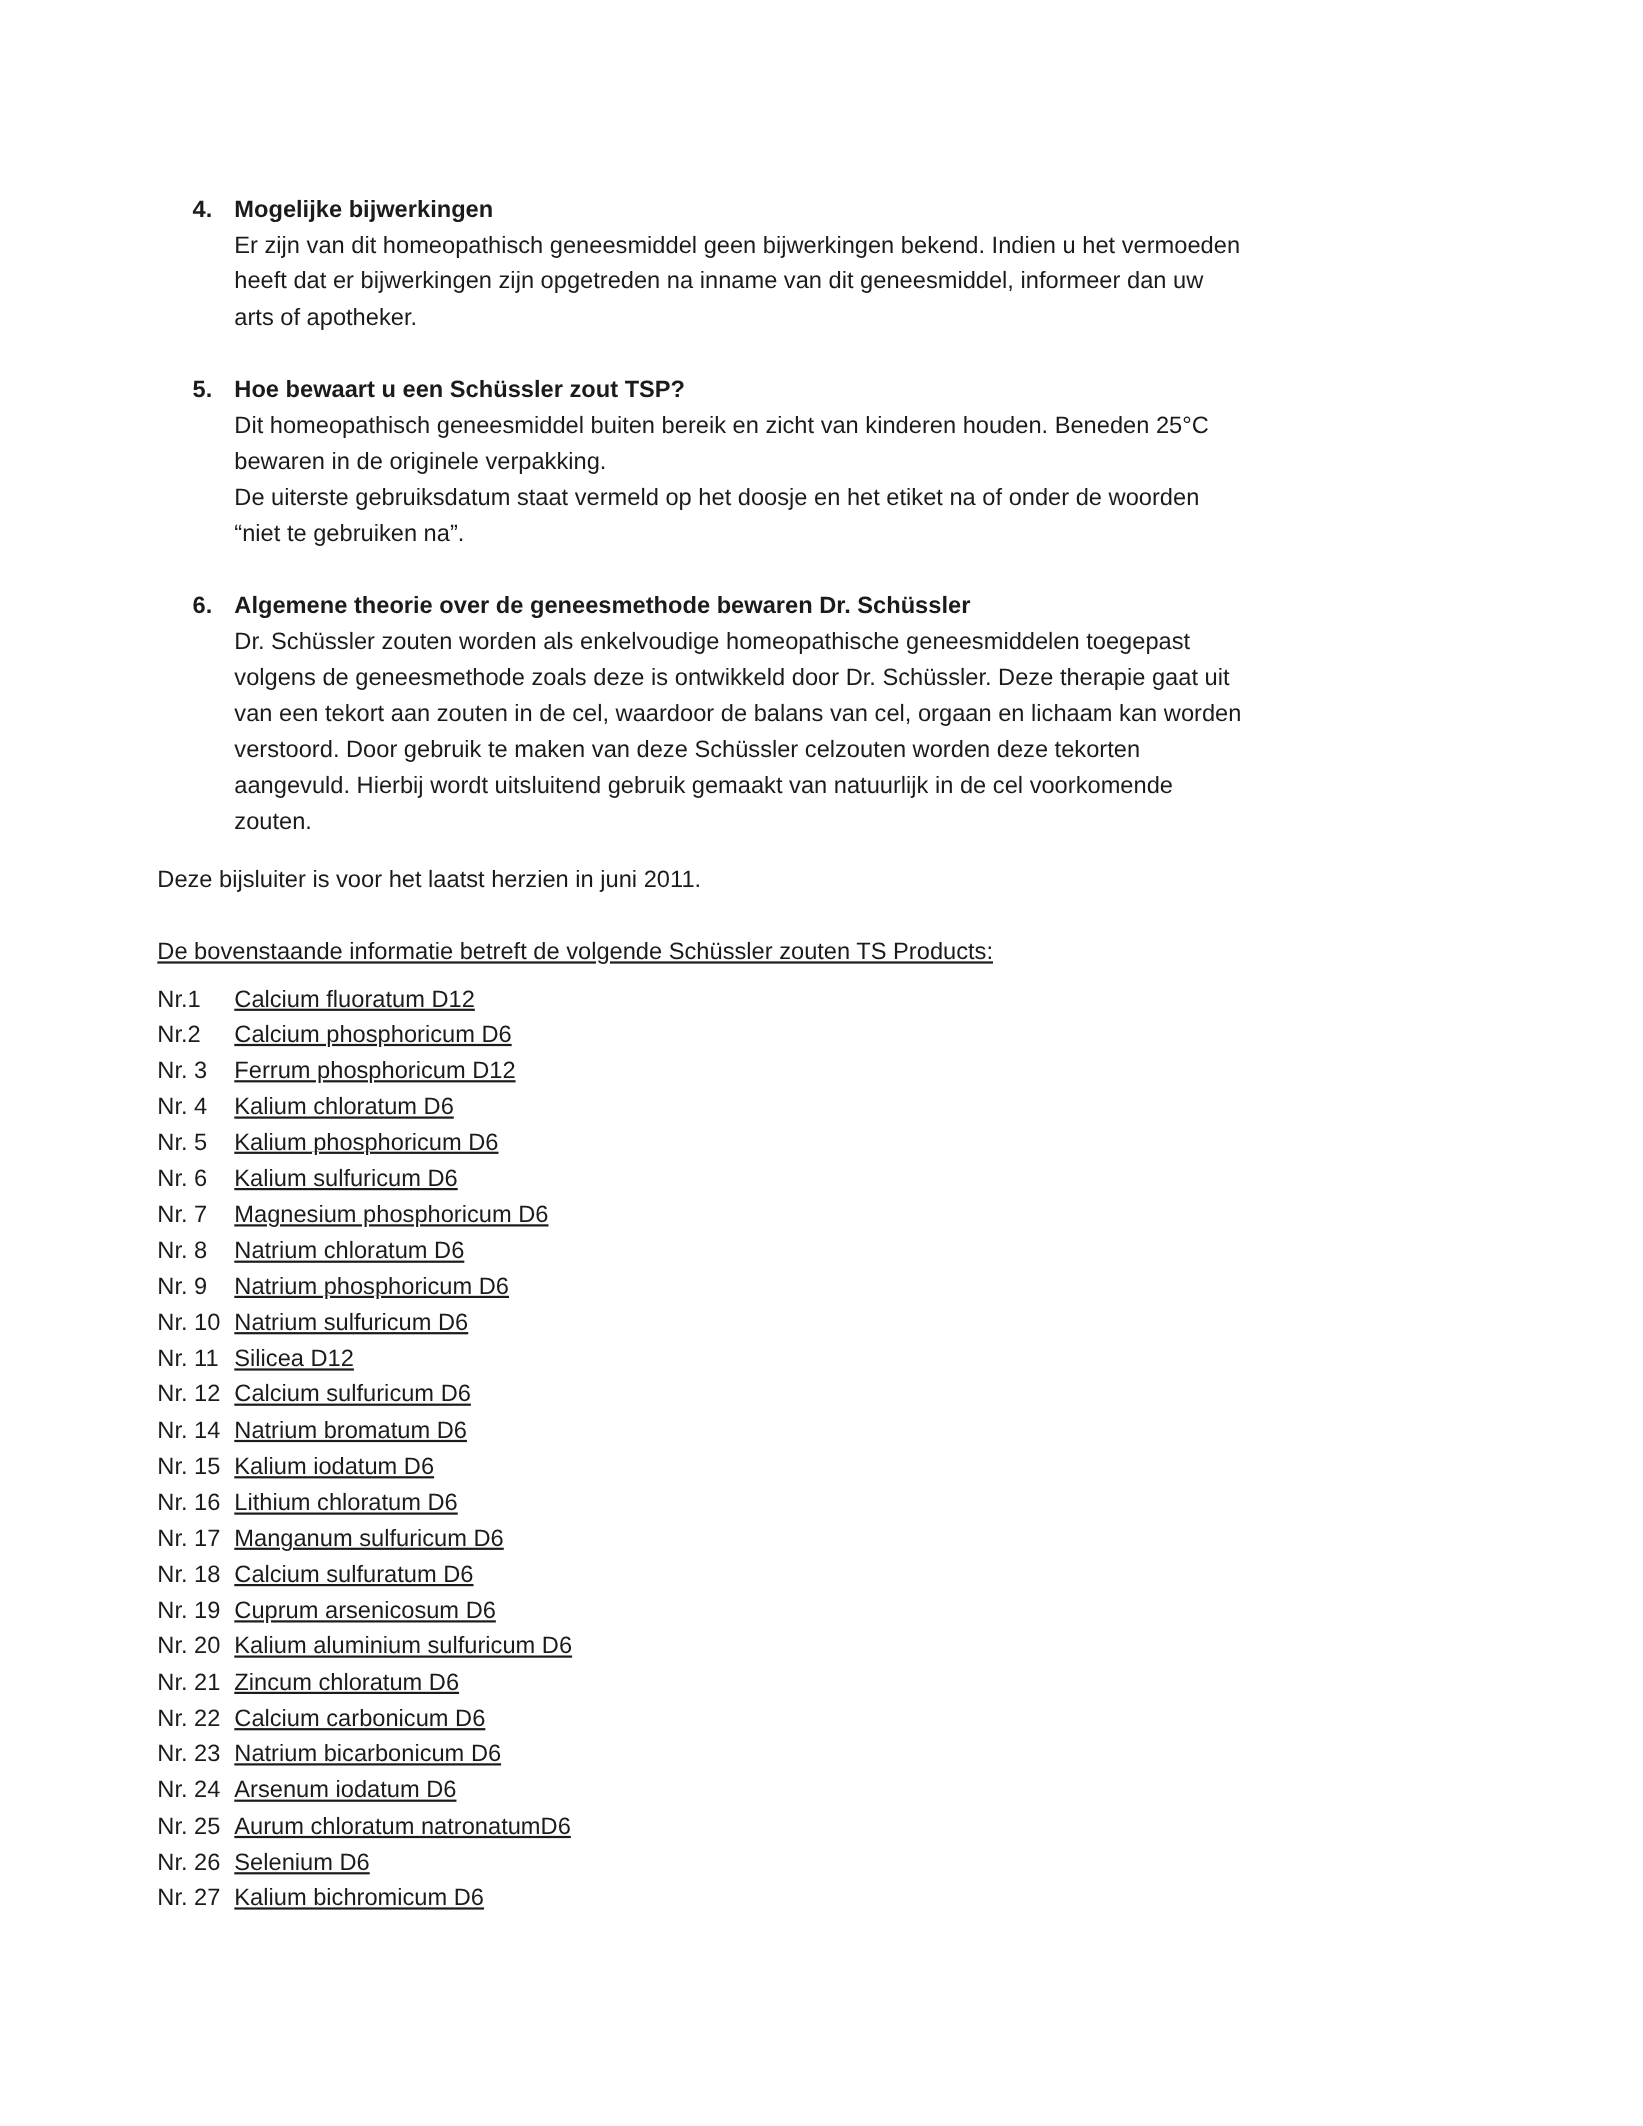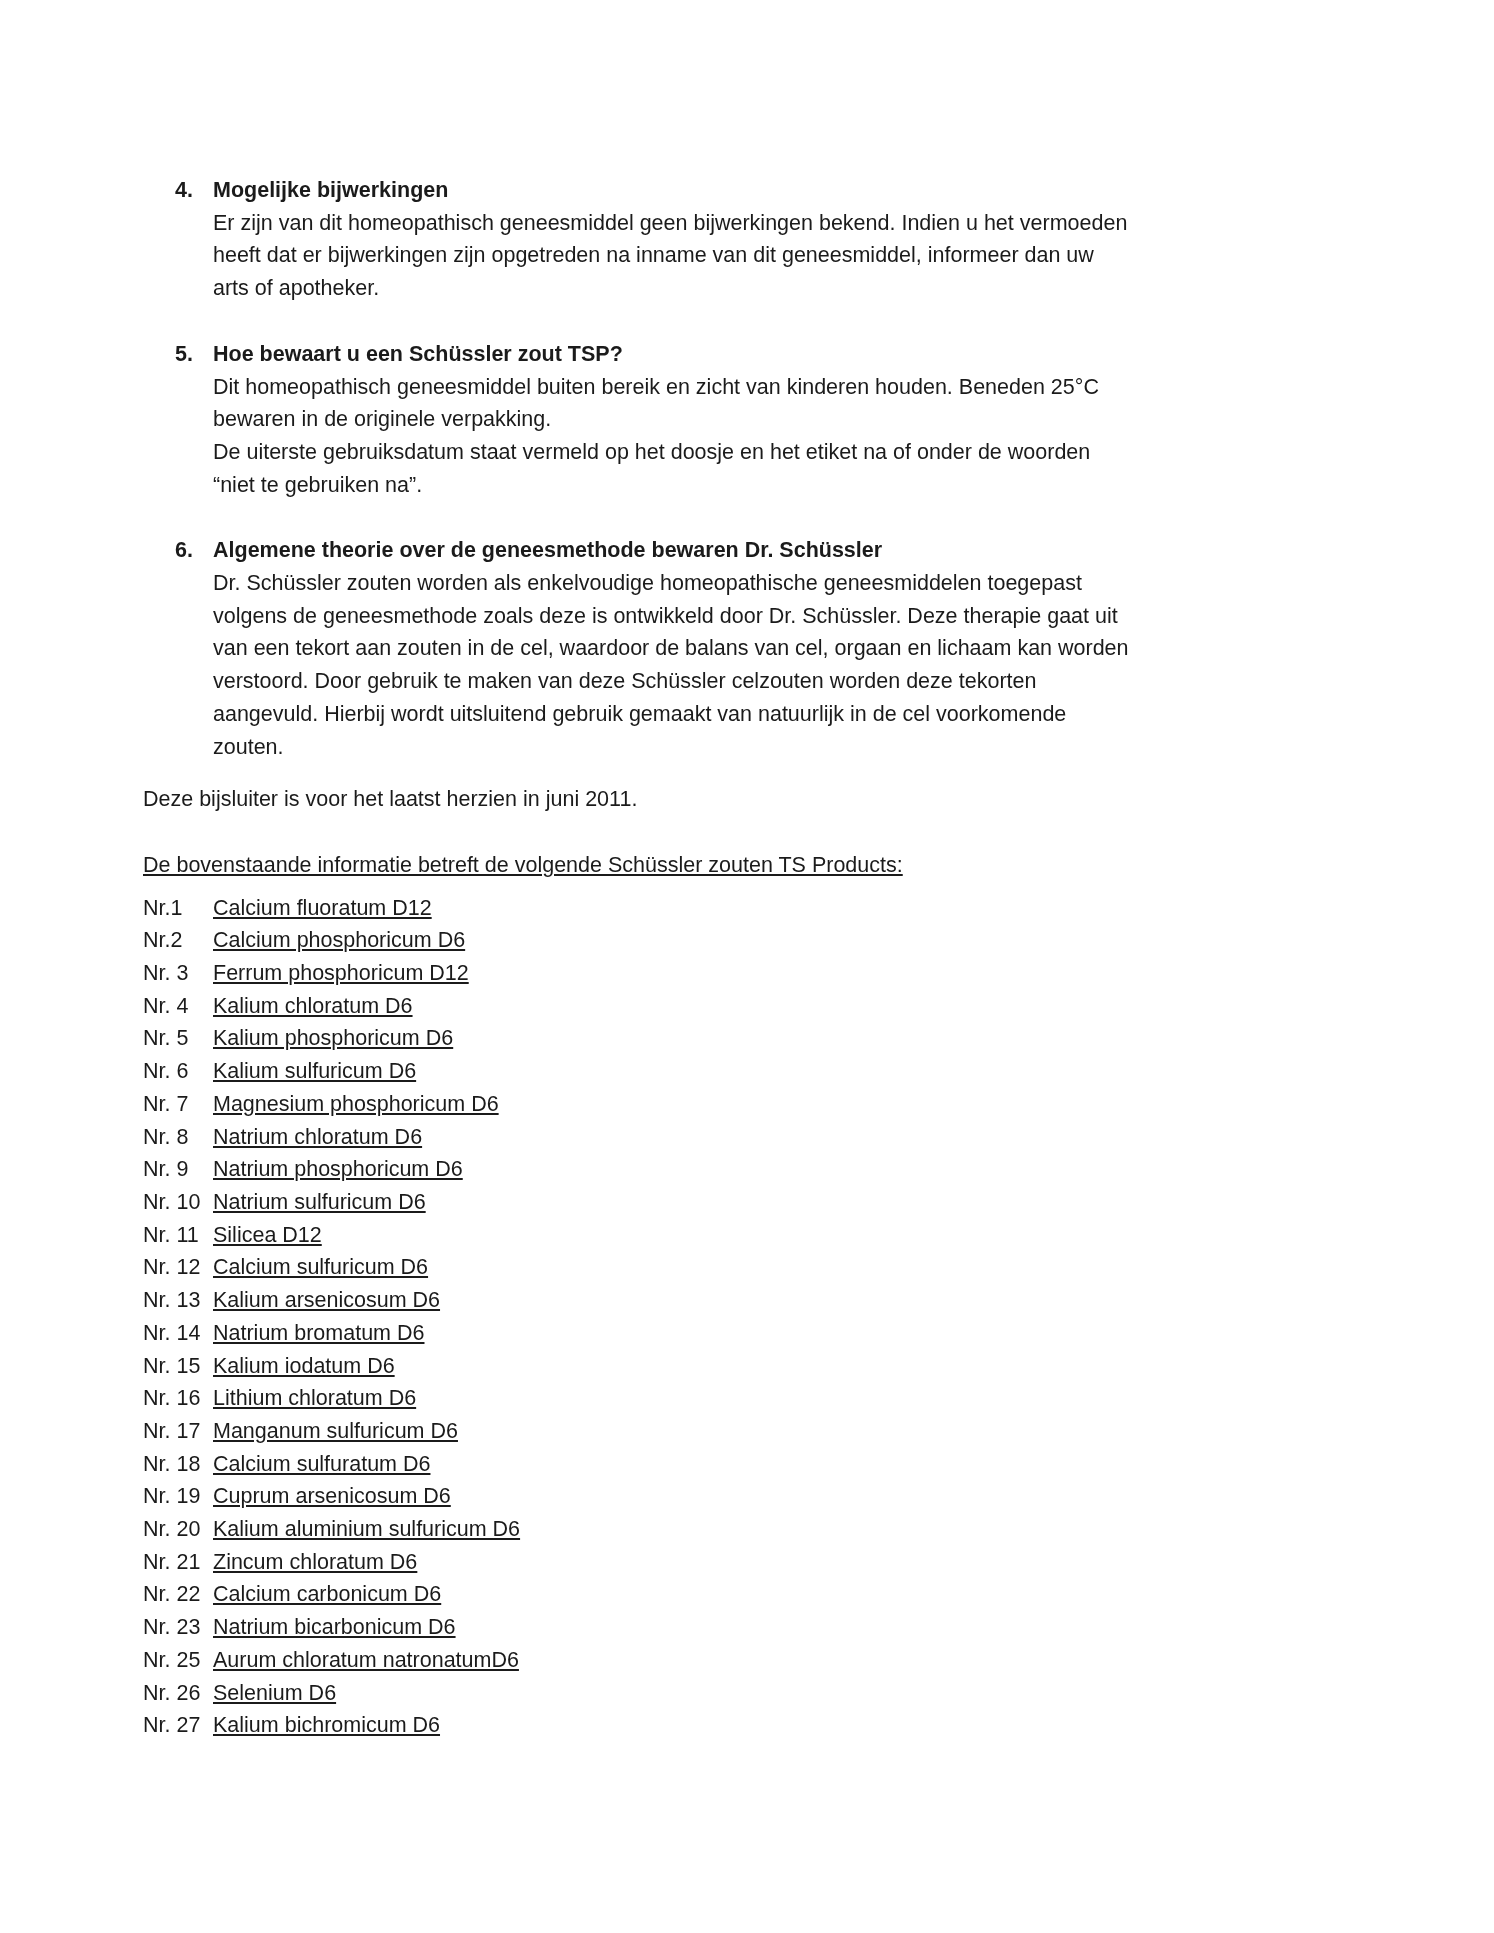--- a/index.html
+++ b/index.html
@@ -152,24 +152,20 @@
       </div>
     <div class="product-row">
         <span class="product-nr">Nr. 11</span>
         <span class="product-name">Silicea D12</span>
       </div>
     <div class="product-row">
         <span class="product-nr">Nr. 12</span>
         <span class="product-name">Calcium sulfuricum D6</span>
       </div>
     <div class="product-row">
-        <span class="product-nr">Nr. 13</span>
-        <span class="product-name">Kalium arsenicosum D6</span>
-      </div>
-    <div class="product-row">
         <span class="product-nr">Nr. 14</span>
         <span class="product-name">Natrium bromatum D6</span>
       </div>
     <div class="product-row">
         <span class="product-nr">Nr. 15</span>
         <span class="product-name">Kalium iodatum D6</span>
       </div>
     <div class="product-row">
         <span class="product-nr">Nr. 16</span>
         <span class="product-name">Lithium chloratum D6</span>
@@ -196,20 +192,24 @@
       </div>
     <div class="product-row">
         <span class="product-nr">Nr. 22</span>
         <span class="product-name">Calcium carbonicum D6</span>
       </div>
     <div class="product-row">
         <span class="product-nr">Nr. 23</span>
         <span class="product-name">Natrium bicarbonicum D6</span>
       </div>
     <div class="product-row">
+        <span class="product-nr">Nr. 24</span>
+        <span class="product-name">Arsenum iodatum D6</span>
+      </div>
+    <div class="product-row">
         <span class="product-nr">Nr. 25</span>
         <span class="product-name">Aurum chloratum natronatumD6</span>
       </div>
     <div class="product-row">
         <span class="product-nr">Nr. 26</span>
         <span class="product-name">Selenium D6</span>
       </div>
     <div class="product-row">
         <span class="product-nr">Nr. 27</span>
         <span class="product-name">Kalium bichromicum D6</span>

